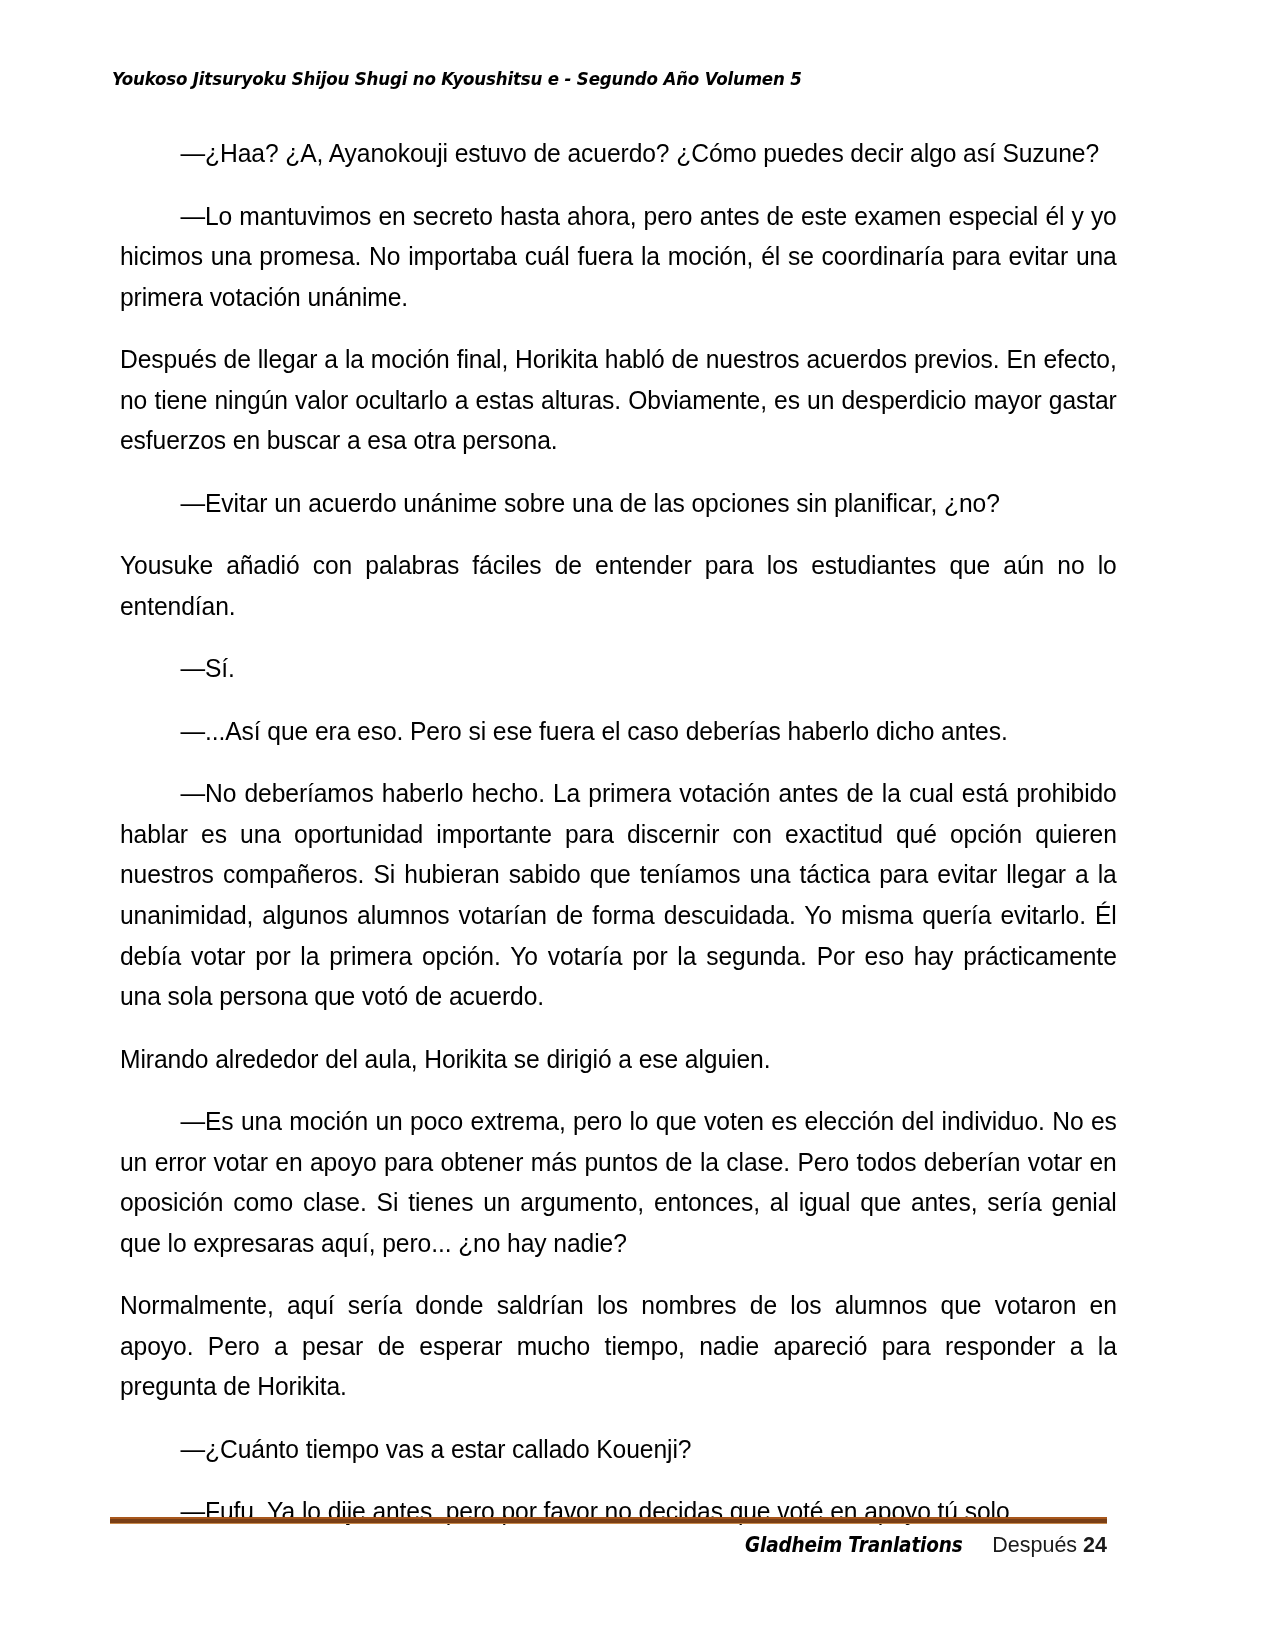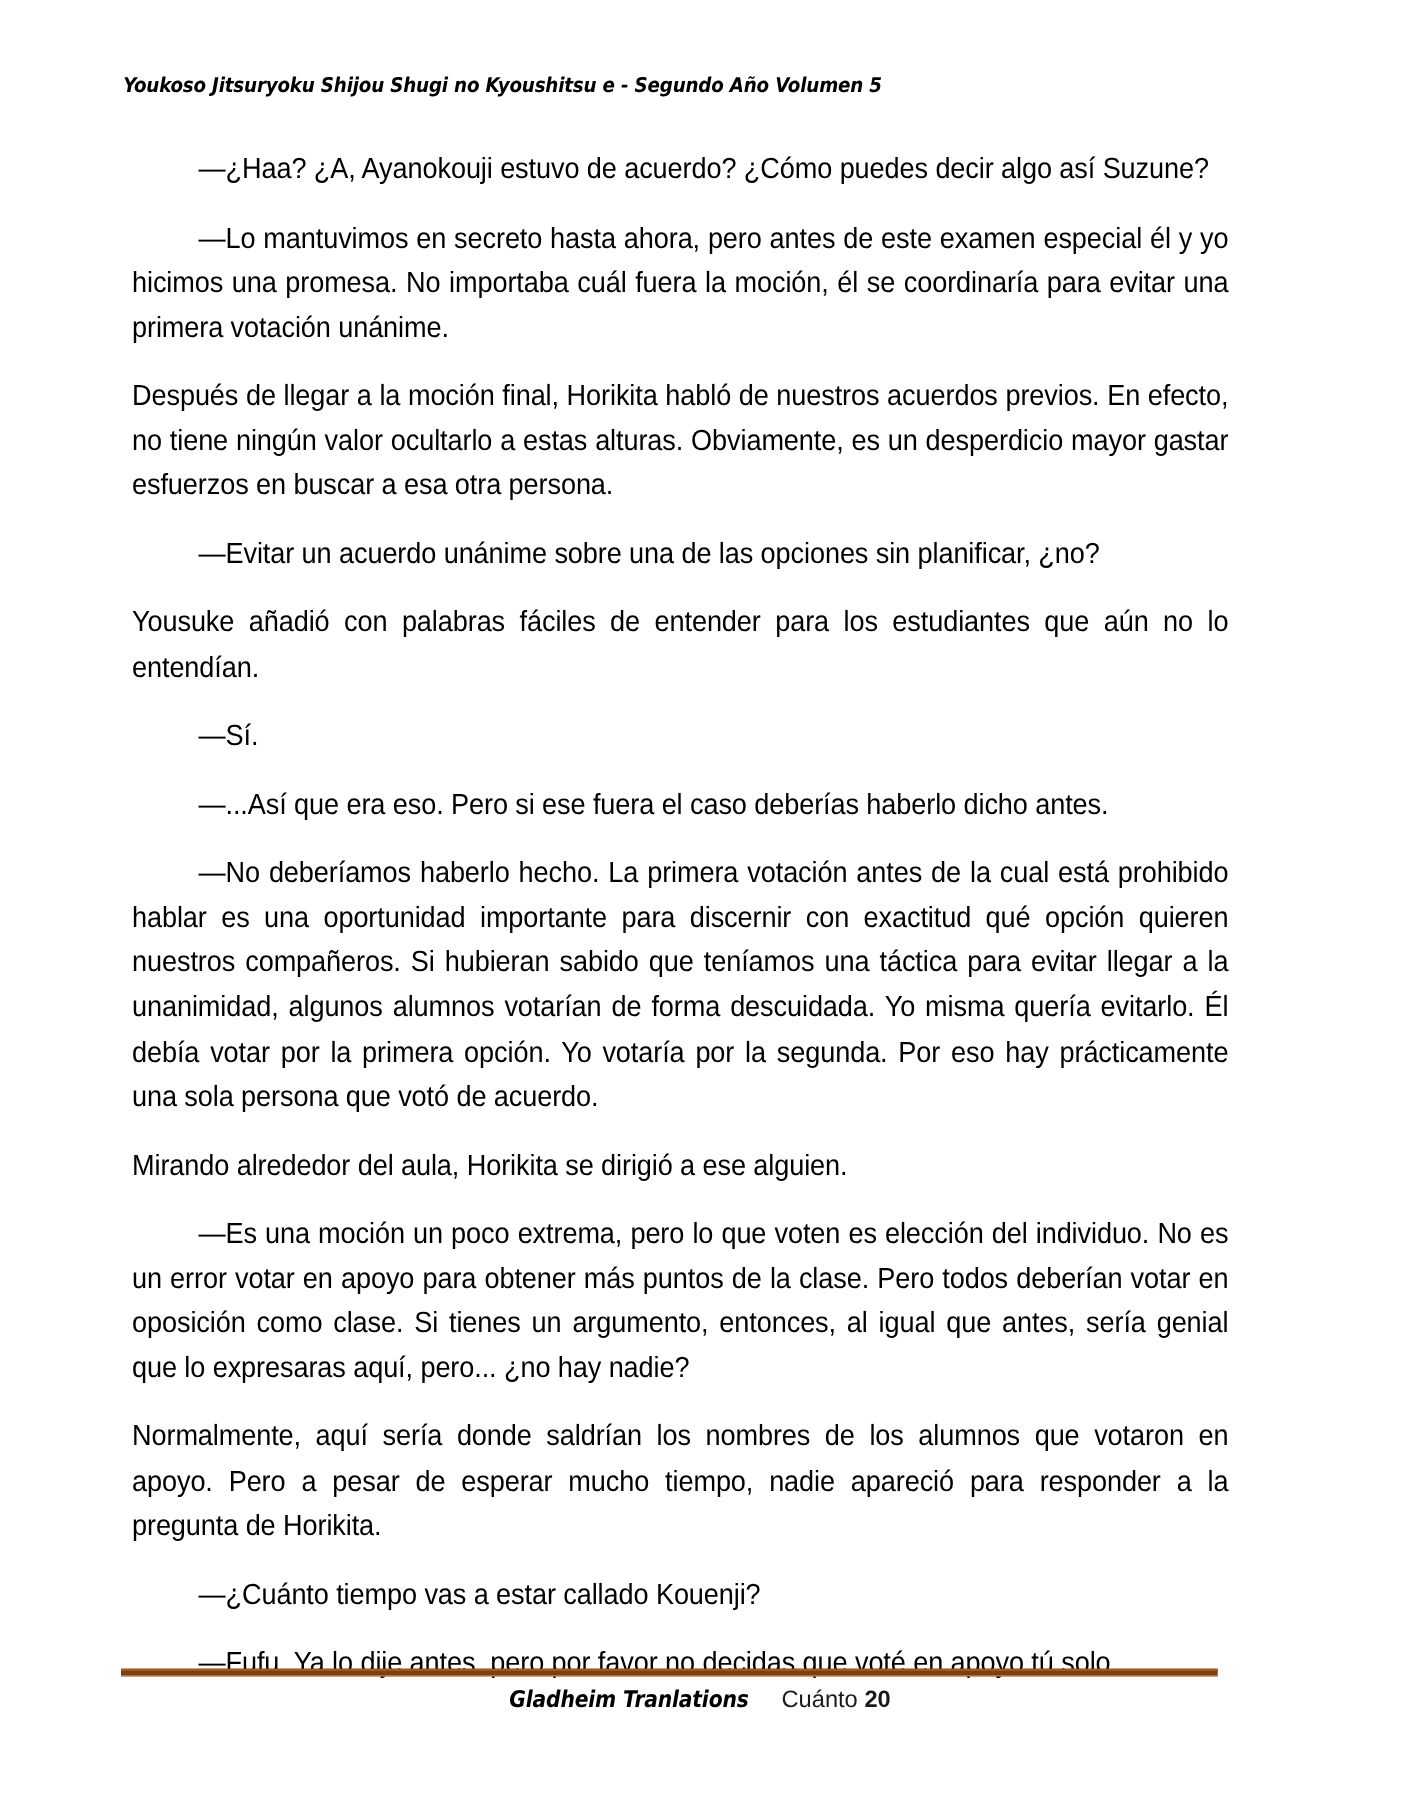--- a/index.html
+++ b/index.html
@@ -84,23 +84,22 @@
     height: 7px;
     border-top: 2px solid #a8571c;
     border-bottom: 1px solid #c98a4b;
     background: #7a3f16;
     box-sizing: border-box;
     margin-bottom: 9px;
   }
   .footer-row {
     display: flex;
     align-items: baseline;
-    justify-content: center;
+    justify-content: flex-end;
     width: 100%;
-    margin-left: 28px;
   }
   .footer-left {
     font-family: "DejaVu Sans", sans-serif;
     font-weight: bold;
     font-style: italic;
     font-size: 21px;
     letter-spacing: -0.2px;
     transform: scaleX(0.88);
     transform-origin: left center;
     white-space: nowrap;
@@ -136,19 +135,19 @@
       <p class="para narration">Normalmente, aquí sería donde saldrían los nombres de los alumnos que votaron en apoyo. Pero a pesar de esperar mucho tiempo, nadie apareció para responder a la pregunta de Horikita.</p>
       <p class="para dialogue">—¿Cuánto tiempo vas a estar callado Kouenji?</p>
       <p class="para dialogue">—Fufu. Ya lo dije antes, pero por favor no decidas que voté en apoyo tú solo.</p>
     </div>
 
   <div class="footer">
     <div class="footer-rule" style="background: rgb(122, 63, 22); border-top-color: rgb(168, 87, 28); border-bottom-color: rgb(201, 138, 75);"></div>
     <div class="footer-row">
       <div class="footer-left">Gladheim Tranlations</div>
       <div class="footer-right">
-        <span>Cuánto</span>
-        <span class="pg-num">20</span>
+        <span>Después</span>
+        <span class="pg-num">24</span>
       </div>
     </div>
   </div>
 
 </div>
 
 </body></html>

